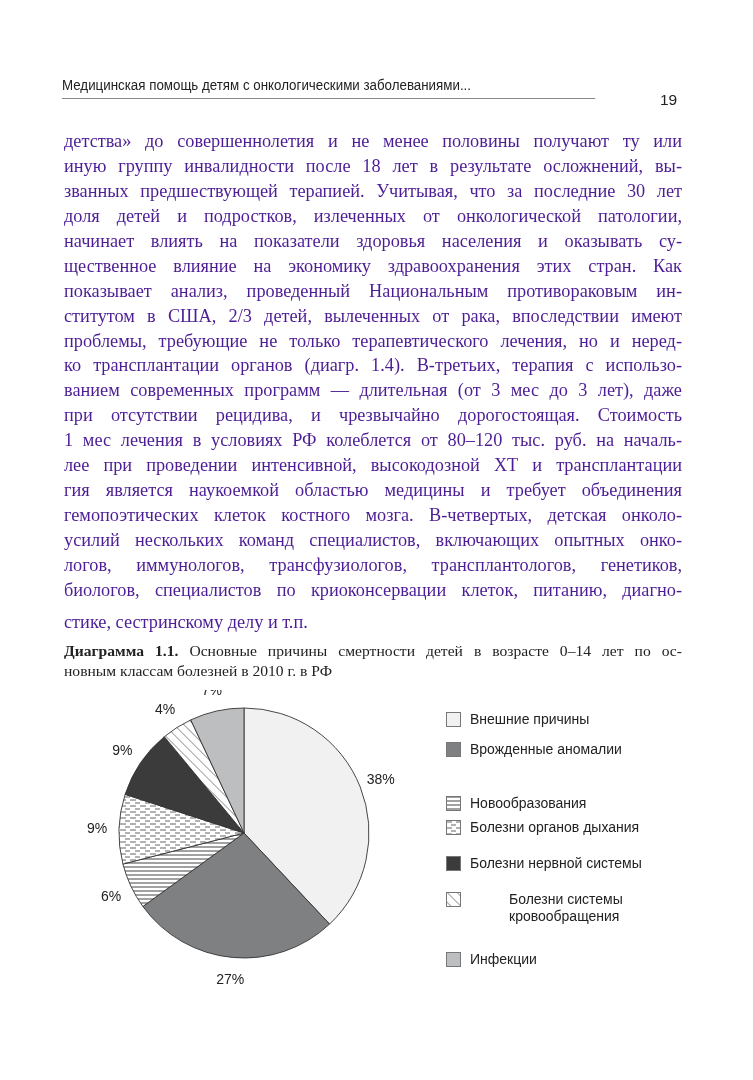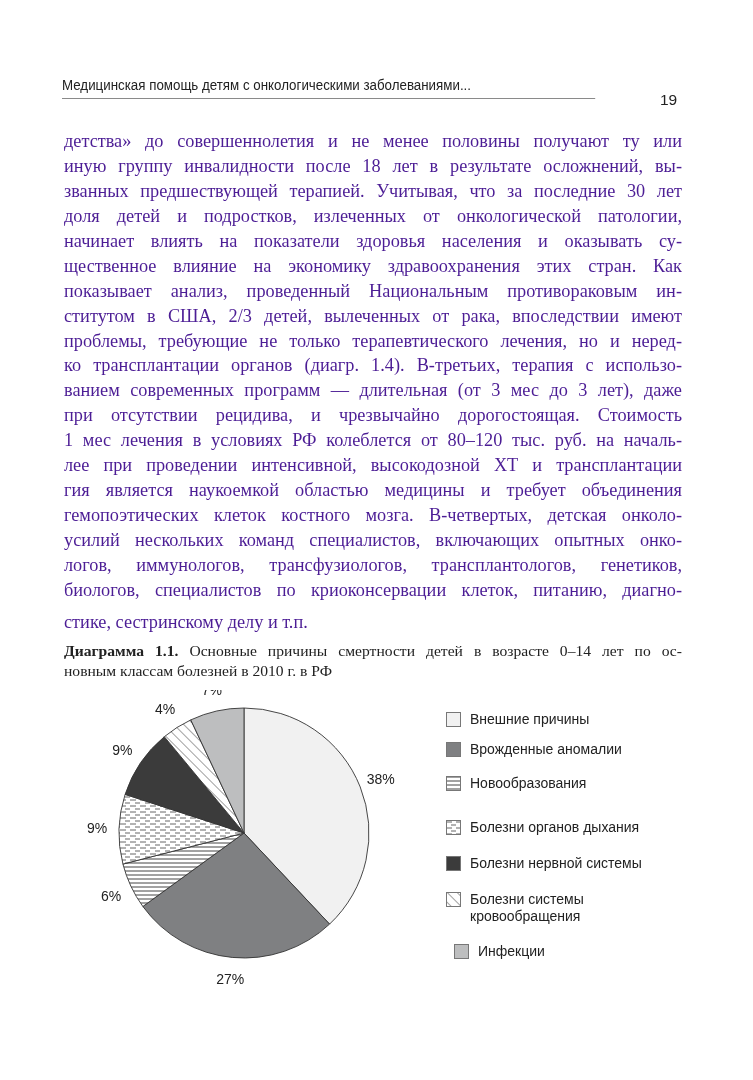--- a/index.html
+++ b/index.html
@@ -119,21 +119,21 @@
       </div>
     </div>
     <div class="legend-item" style="top: 30px;">
       <svg class="legend-swatch" width="15" height="15" style="border: none;">
         <rect x="0.5" y="0.5" width="14" height="14" fill="#7f8082" stroke="#777" stroke-width="1"></rect>
       </svg>
       <div class="legend-label">
         <div>Врожденные аномалии</div>
       </div>
     </div>
-    <div class="legend-item" style="top: 64px;">
+    <div class="legend-item" style="top: 84px;">
       <svg class="legend-swatch" width="15" height="15" style="border: none;">
         <rect x="0.5" y="0.5" width="14" height="14" fill="url(#pat-horizontal-lines)" stroke="#777" stroke-width="1"></rect>
       </svg>
       <div class="legend-label">
         <div>Новообразования</div>
       </div>
     </div>
     <div class="legend-item" style="top: 108px;">
       <svg class="legend-swatch" width="15" height="15" style="border: none;">
         <rect x="0.5" y="0.5" width="14" height="14" fill="url(#pat-dashes)" stroke="#777" stroke-width="1"></rect>
@@ -143,30 +143,30 @@
       </div>
     </div>
     <div class="legend-item" style="top: 144px;">
       <svg class="legend-swatch" width="15" height="15" style="border: none;">
         <rect x="0.5" y="0.5" width="14" height="14" fill="#3b3b3b" stroke="#777" stroke-width="1"></rect>
       </svg>
       <div class="legend-label">
         <div>Болезни нервной системы</div>
       </div>
     </div>
-    <div class="legend-item" style="top: 180px;">
+    <div class="legend-item" style="top: 180px; gap: 39px;">
       <svg class="legend-swatch" width="15" height="15" style="border: none;">
         <rect x="0.5" y="0.5" width="14" height="14" fill="url(#pat-diagonal-lines)" stroke="#777" stroke-width="1"></rect>
       </svg>
       <div class="legend-label">
         <div>Болезни системы</div>
         <div>кровообращения</div>
       </div>
     </div>
-    <div class="legend-item" style="top: 232px; margin-left: 8px;">
+    <div class="legend-item" style="top: 240px;">
       <svg class="legend-swatch" width="15" height="15" style="border: none;">
         <rect x="0.5" y="0.5" width="14" height="14" fill="#bdbebf" stroke="#777" stroke-width="1"></rect>
       </svg>
       <div class="legend-label">
         <div>Инфекции</div>
       </div>
     </div>
   </div>
 
 </body></html>

